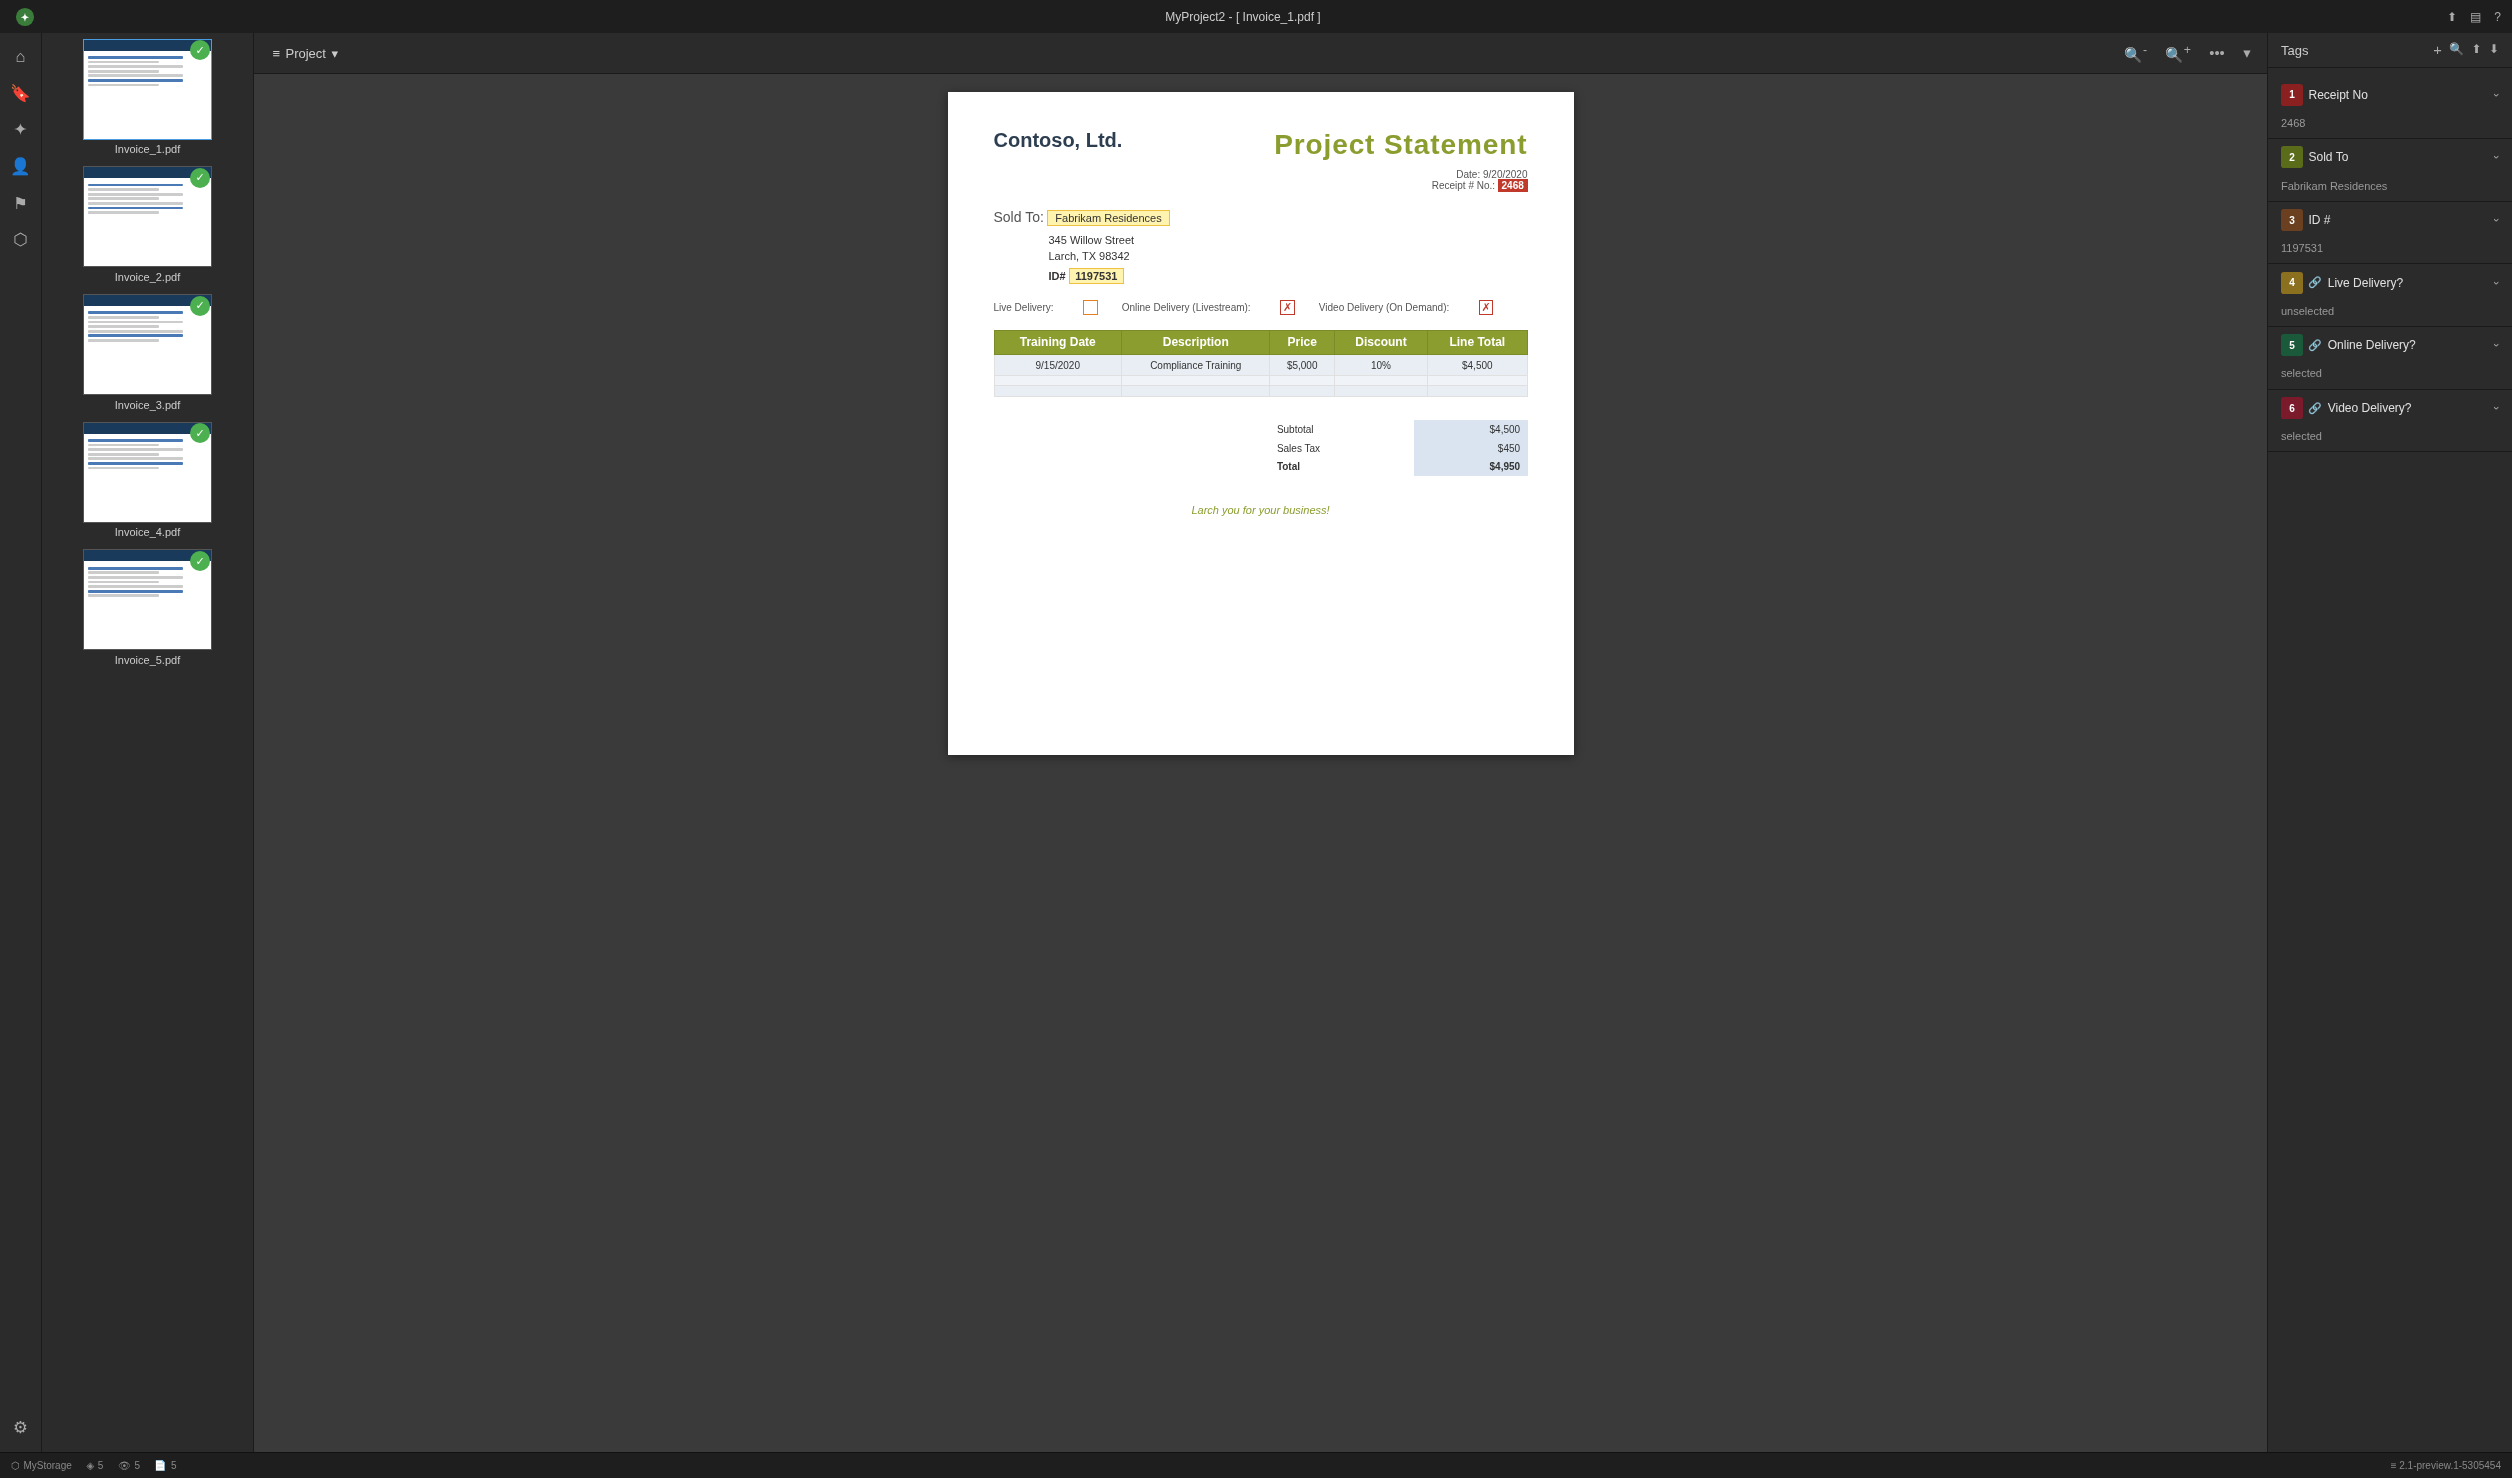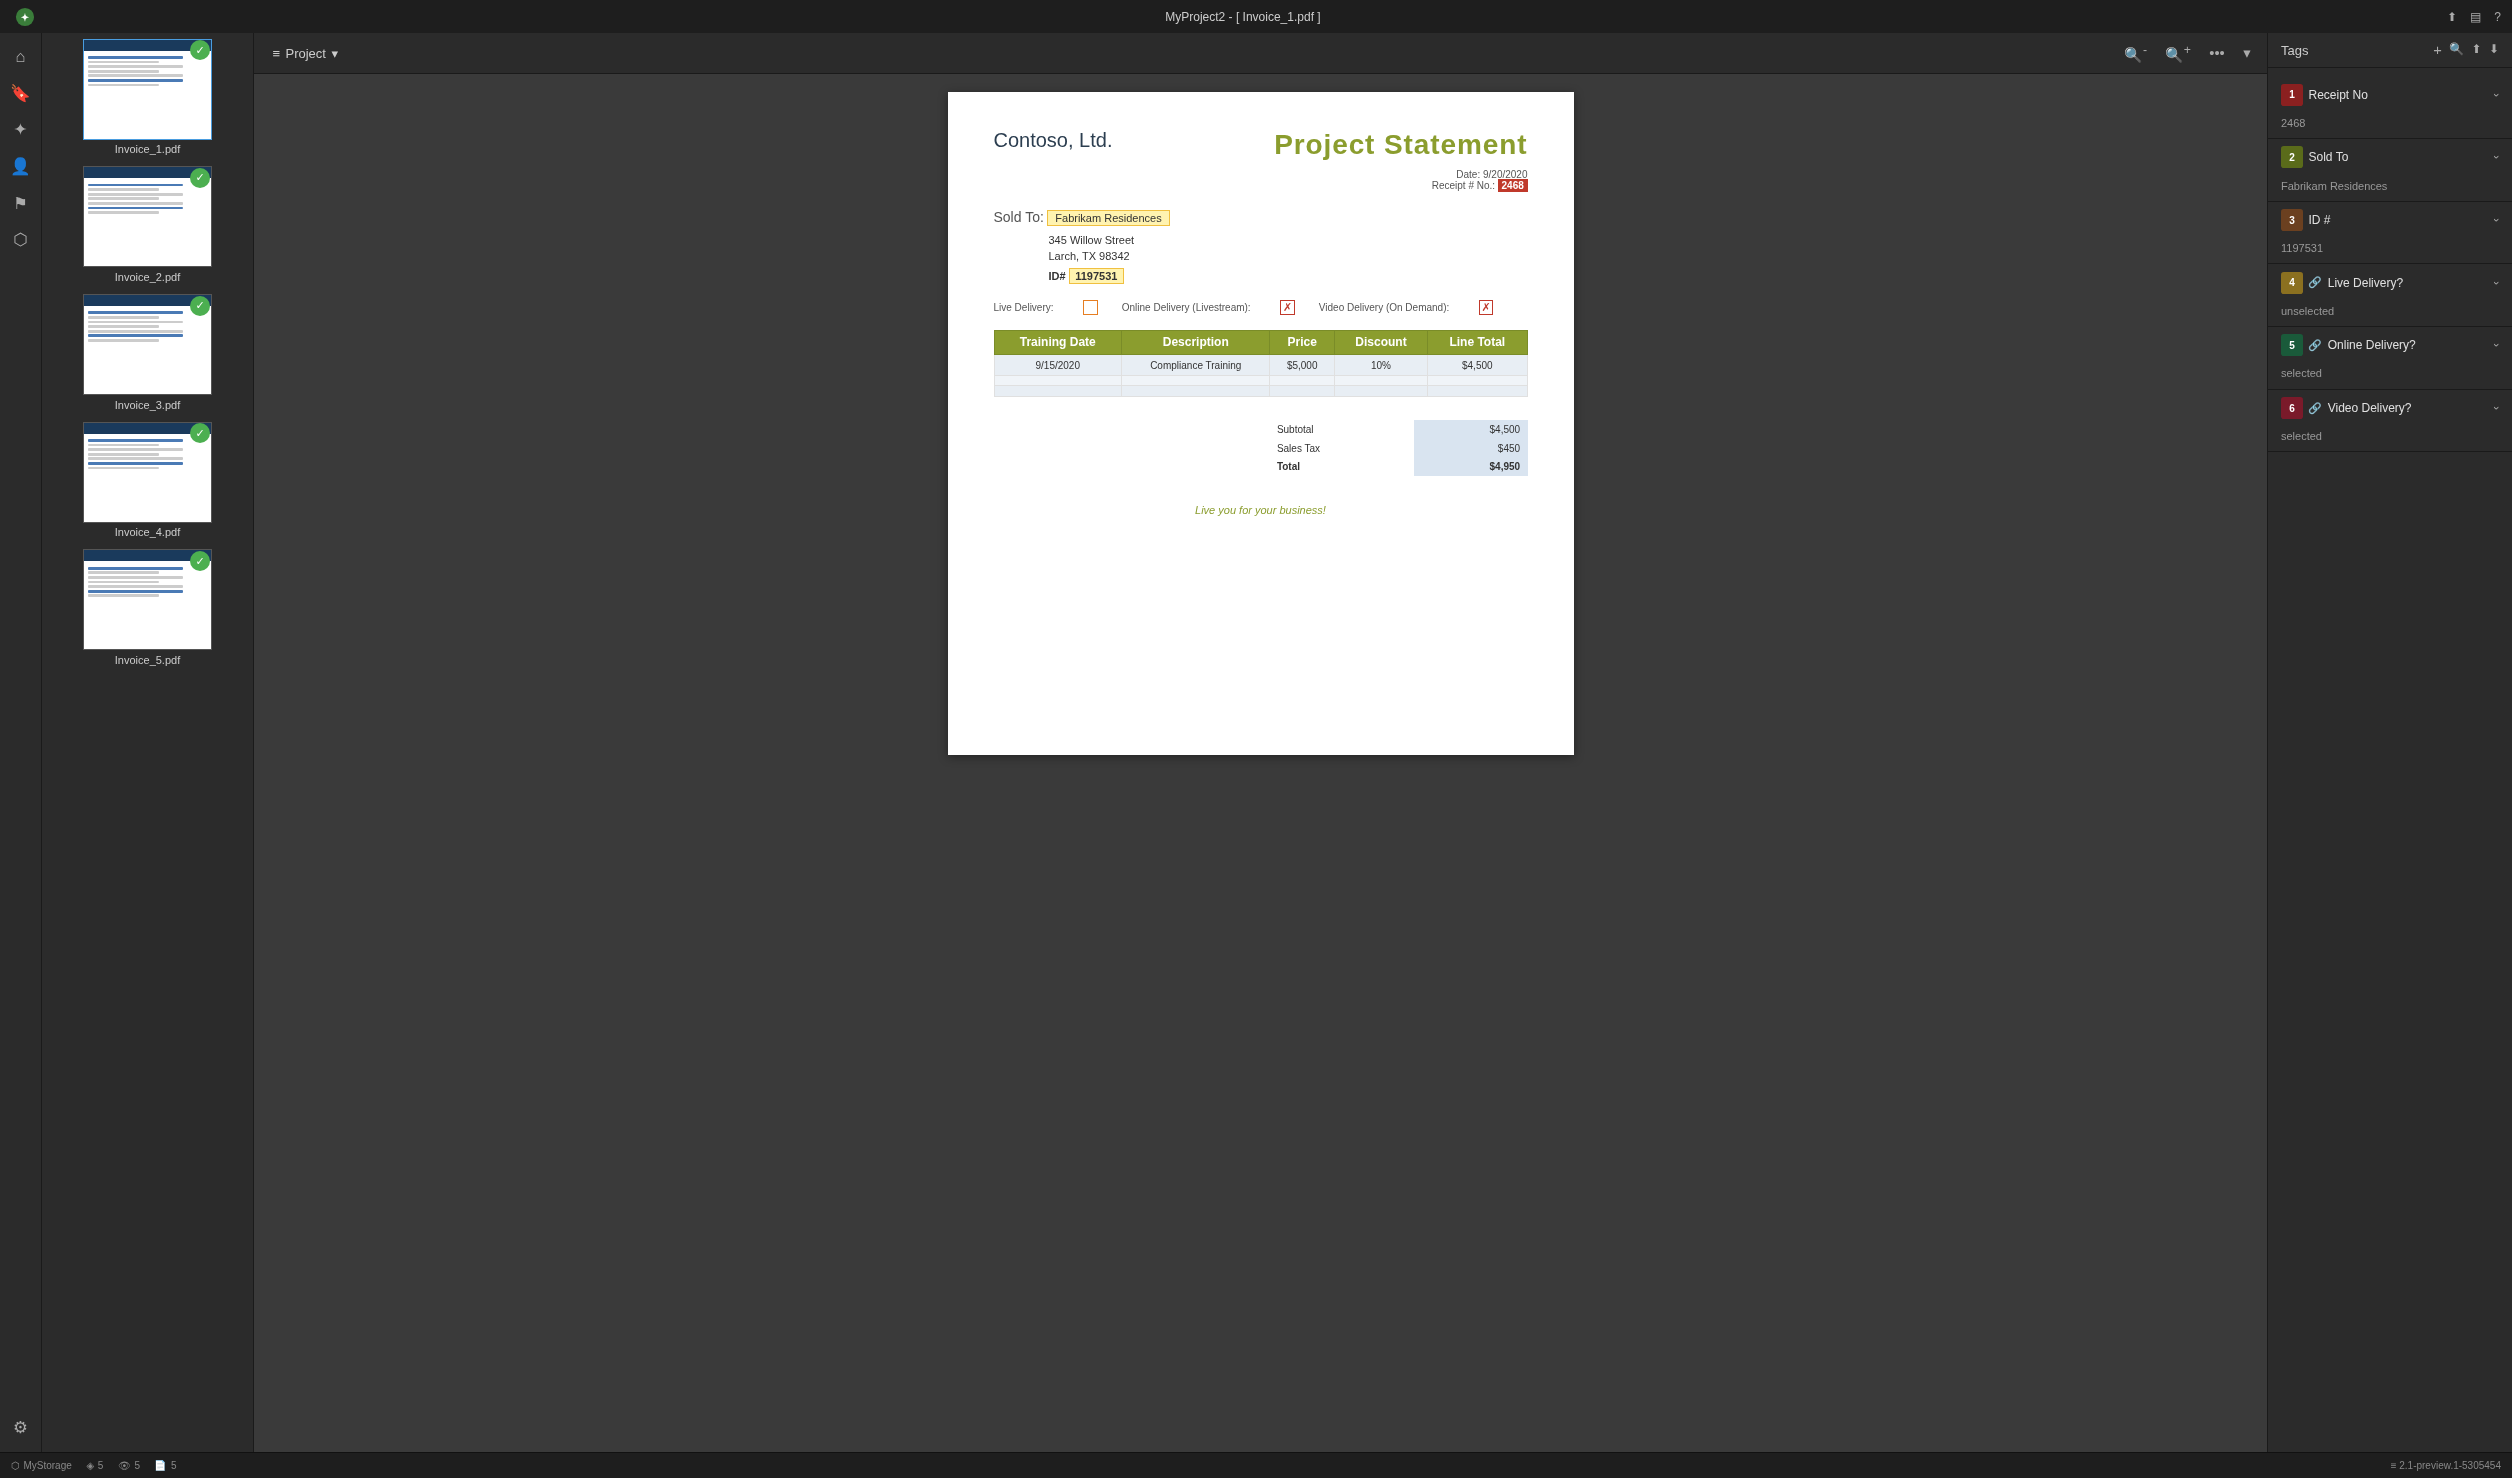--- a/index.html
+++ b/index.html
@@ -44,21 +44,21 @@
     #toolbar .toolbar-right { margin-left: auto; display: flex; align-items: center; gap: 7.4px; }
     .layers-btn { display: flex; align-items: center; gap: 5.5px; background: transparent; border: none; color: #ccc; cursor: pointer; font-size: 13px; padding: 3.7px 7.4px; border-radius: 2.8px; }
     .toolbar-icon-btn { background: transparent; border: none; color: #aaa; cursor: pointer; font-size: 14.7px; padding: 3.7px 5.5px; border-radius: 2.8px; }
 
     
     #doc-viewer { flex: 1; overflow: auto; display: flex; align-items: flex-start; justify-content: center; padding: 18.4px; }
     #invoice-doc { background: white; width: 626px; min-height: 663px; padding: 37px 46px; color: #333; font-size: 11px; box-shadow: 0 1.8px 9.2px rgba(0,0,0,0.4); }
 
     
     .inv-header { display: flex; justify-content: space-between; align-items: flex-start; margin-bottom: 18.4px; }
-    .inv-company { font-size: 20px; font-weight: normal; color: #2c3e50; }
+    .inv-company { font-size: 20px; font-weight: bold; color: #2c3e50; }
     .inv-title { font-size: 28px; font-weight: bold; color: #8b9d2e; letter-spacing: 0.9px; }
     .inv-meta { text-align: right; font-size: 10px; color: #555; margin-top: 7.4px; }
     .inv-meta .receipt-highlight { background: #c0392b; color: white; padding: 0.9px 3.7px; font-weight: bold; }
 
     .inv-sold-to { margin: 14.7px 0; }
     .inv-sold-to .label { color: #555; font-size: 14px; }
     .inv-sold-to .highlight-box { display: inline-block; background: #fff3b0; border: 0.9px solid #f0c040; padding: 0.9px 7.4px; color: #333; font-weight: 500; }
     .inv-sold-to .address { margin-top: 5.5px; color: #333; line-height: 1.5; padding-left: 55px; }
     .inv-id { margin-top: 5.5px; padding-left: 55px; color: #333; font-weight: bold; }
     .inv-id .id-highlight { background: #fff3b0; border: 0.9px solid #f0c040; padding: 0.9px 5.5px; color: #333; }
@@ -360,21 +360,21 @@
               </tr>
               <tr class="total-row">
                 <td class="total-label">Total</td>
                 <td class="total-value">$4,950</td>
               </tr>
             </tbody>
               </table>
           </div>
         </div>
 
-        <div class="inv-thank-you">Live you for your business!</div>
+        <div class="inv-thank-you">Larch you for your business!</div>
 
       </div>
     </div>
   </div>
 
   <div id="tags-panel">
     <div id="tags-header">
       <span class="tags-title">Tags</span>
       <div class="tags-actions">
         <span style="cursor:pointer;font-size:14.7px;color:#aaa;">+</span>

